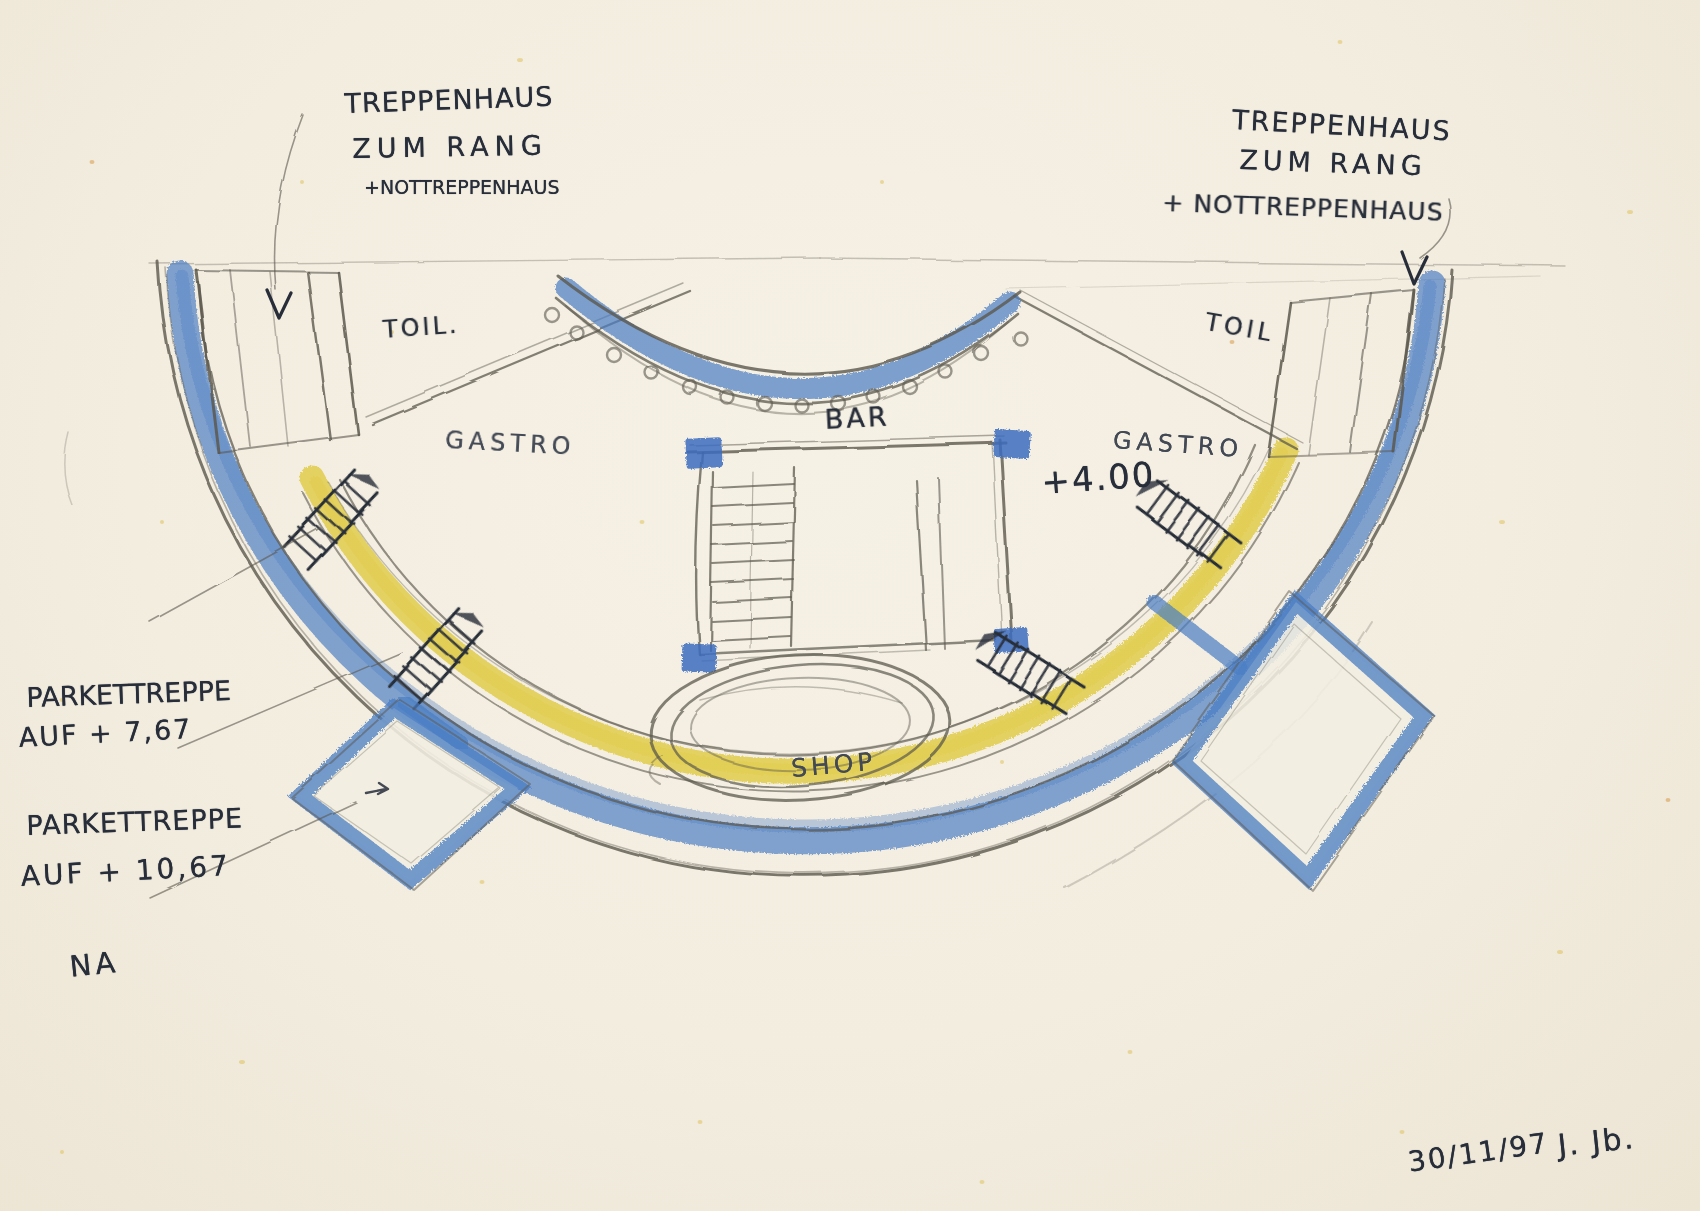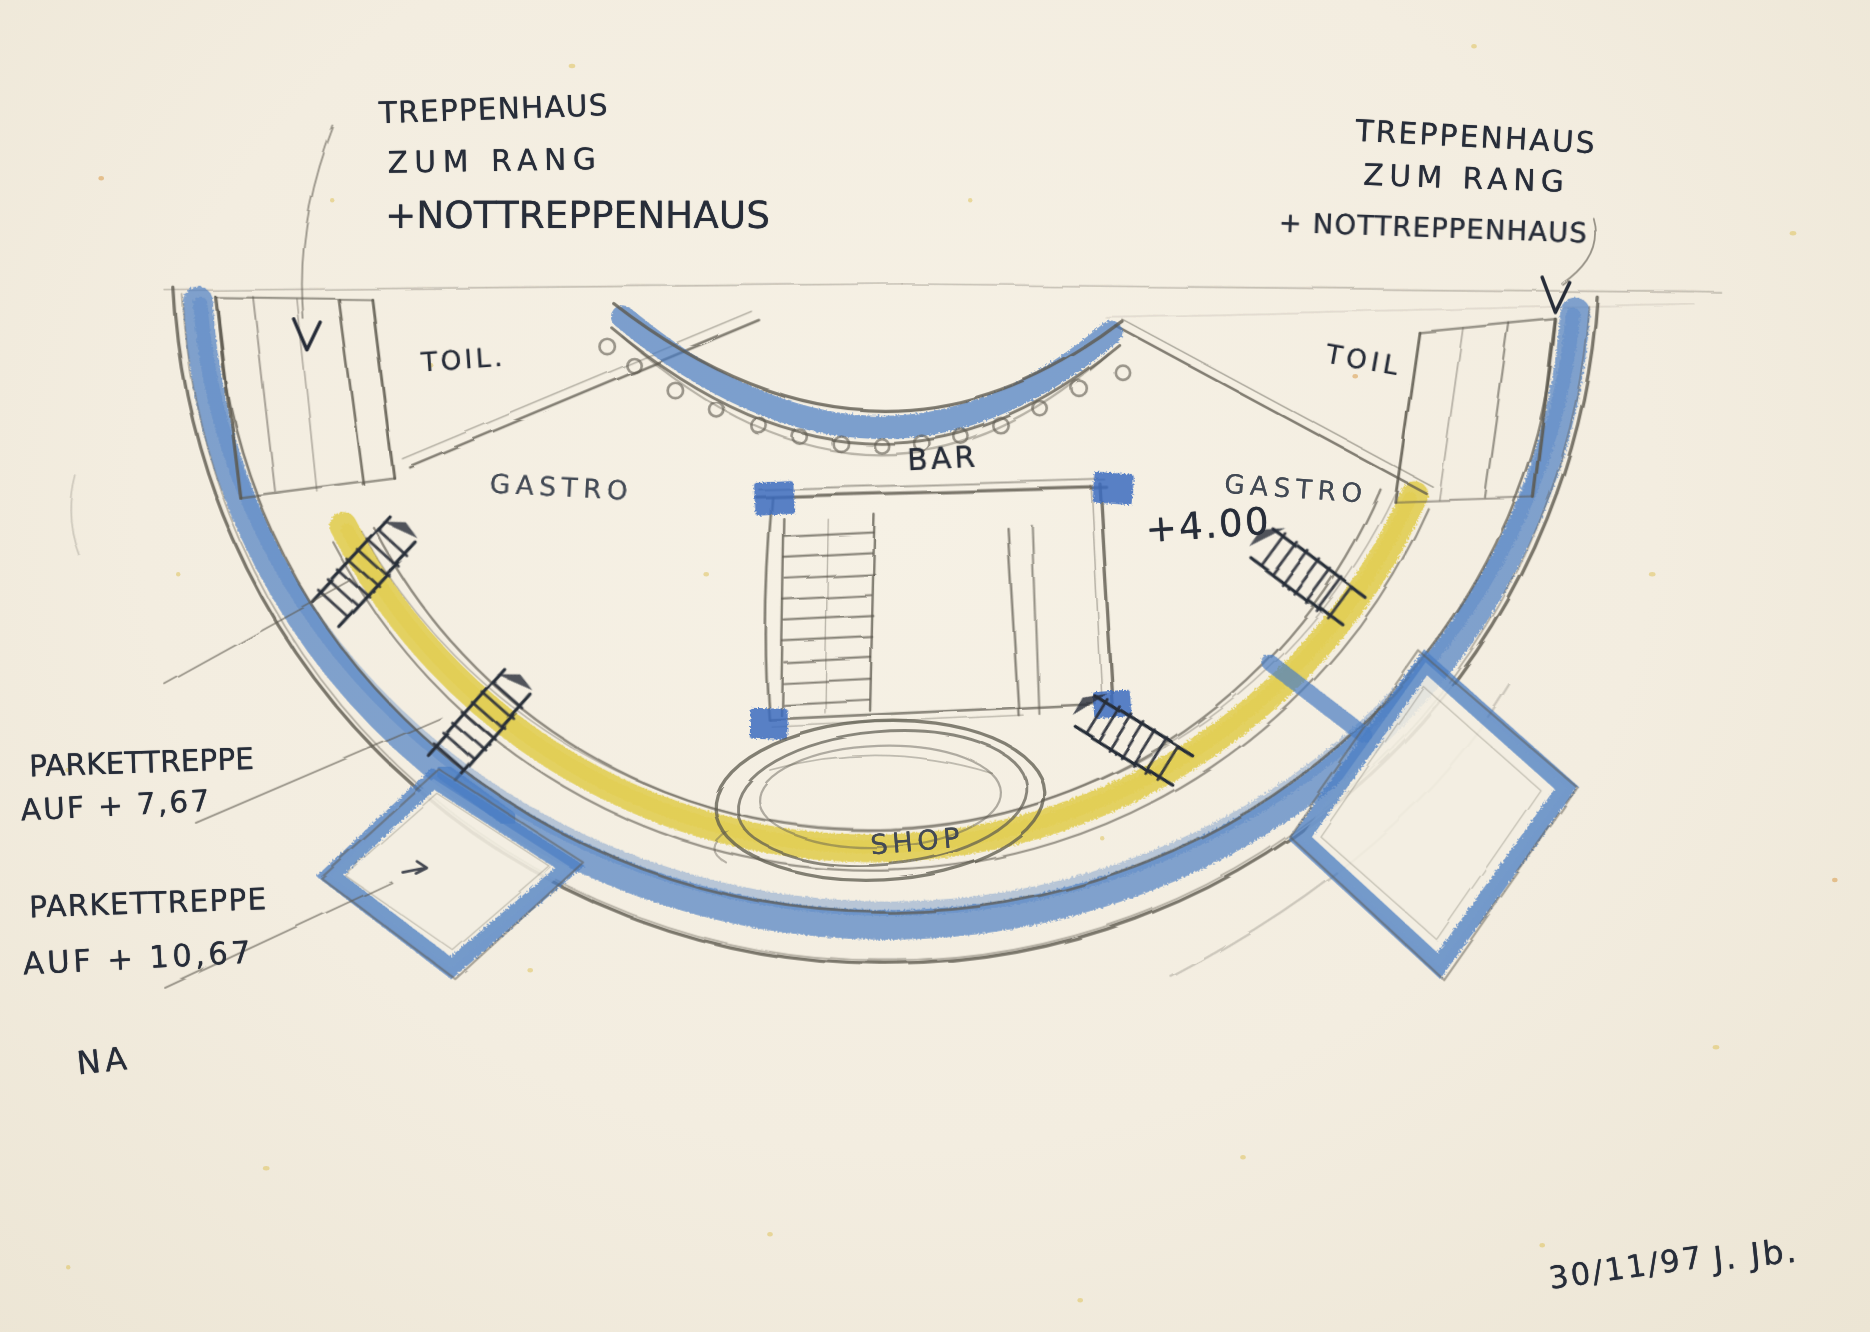--- a/index.html
+++ b/index.html
@@ -211,21 +211,21 @@
     <path class="gp" filter="url(#wob)" d="M 1448 198 Q 1458 232 1420 258" stroke-width="1.6" opacity="0.6"></path>
     <path class="ik" d="M 1402 252 L 1414 284 L 1427 257" stroke-width="3.2"></path>
     <path class="gp" filter="url(#wob)" d="M 150 622 L 320 528" stroke-width="1.6" opacity="0.6"></path>
     <path class="gp" filter="url(#wob)" d="M 178 748 L 402 652" stroke-width="1.6" opacity="0.6"></path>
     <path class="gp" filter="url(#wob)" d="M 150 898 L 356 802" stroke-width="1.6" opacity="0.6"></path>
   </g>
 </svg>
 
 <div class="lbl" style="left:344px;top:88px;font-size:27px;letter-spacing:1px;--r:-2deg">TREPPENHAUS</div>
 <div class="lbl" style="left:352px;top:133px;font-size:27px;letter-spacing:6px;--r:-1deg">ZUM RANG</div>
-<div class="lbl" style="left:350px;top:176px;font-size:34px;letter-spacing:0px;--r:0deg">+NOTTREPPENHAUS</div>
+<div class="lbl" style="left:364px;top:176px;font-size:19px;letter-spacing:0px;--r:0deg">+NOTTREPPENHAUS</div>
 
 <div class="lbl" style="left:1233px;top:104px;font-size:27px;letter-spacing:2px;--r:3deg">TREPPENHAUS</div>
 <div class="lbl" style="left:1240px;top:144px;font-size:27px;letter-spacing:5px;--r:2deg">ZUM RANG</div>
 <div class="lbl" style="left:1163px;top:188px;font-size:25px;letter-spacing:1px;--r:2deg">+ NOTTREPPENHAUS</div>
 
 <div class="lbl" style="left:382px;top:316px;font-size:24px;letter-spacing:3px;--r:-4deg">TOIL.</div>
 <div class="lbl" style="left:1208px;top:308px;font-size:24px;letter-spacing:4px;--r:10deg">TOIL</div>
 
 <div class="lbl soft" style="left:446px;top:426px;font-size:24px;letter-spacing:5px;--r:3deg">GASTRO</div>
 <div class="lbl soft" style="left:1114px;top:426px;font-size:24px;letter-spacing:5px;--r:4deg">GASTRO</div>

